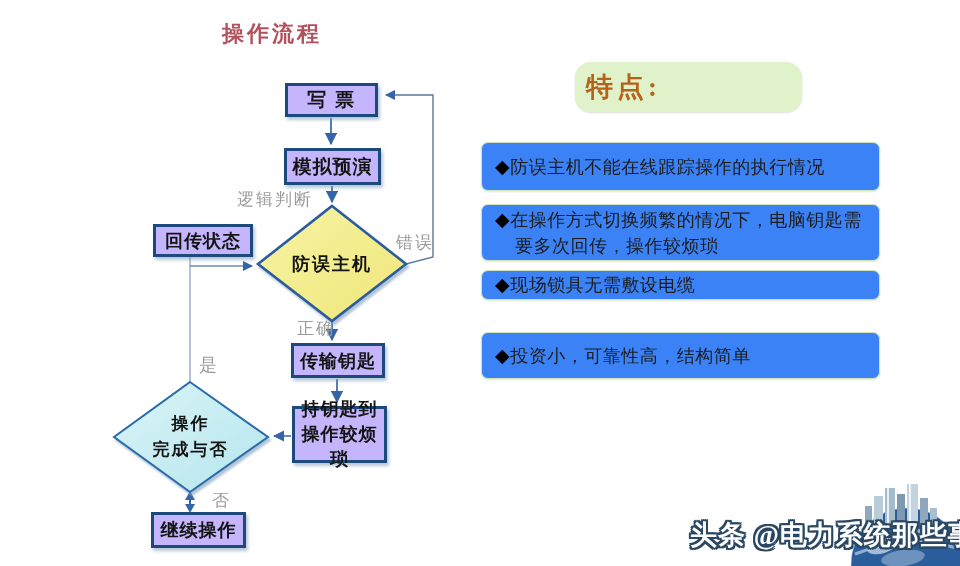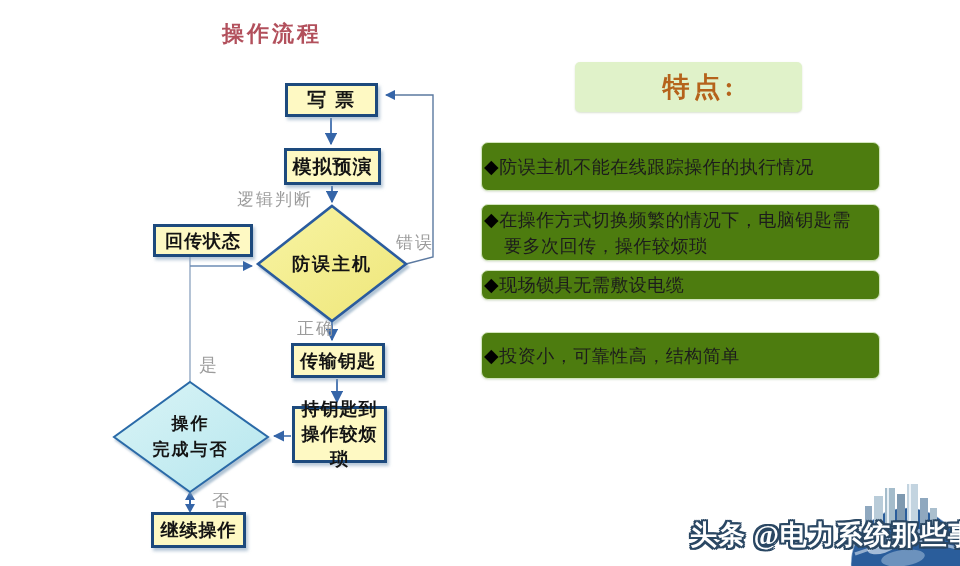--- a/index.html
+++ b/index.html
@@ -17,21 +17,21 @@
     position: absolute; left: 222px; top: 19px;
     font-size: 22px; letter-spacing: 3px; color: #b2505c; font-weight: 600;
   }
 
   
   .connectors { position: absolute; inset: 0; width: 960px; height: 566px; }
 
   
   .flow-box {
     position: absolute;
-    background: #fef9c3;
+    background: #c4b5fd;
     border: 3px solid #1d4a7d;
     display: flex; align-items: center; justify-content: center;
     font-weight: bold; color: #141414;
     box-shadow: 2px 3px 3px rgba(125,156,184,0.55);
     letter-spacing: 2px; text-align: center;
   }
   .bx-write    { left: 285px; top: 83px;  width: 93px;  height: 34px; font-size: 19px; }
   .bx-sim      { left: 284px; top: 148px; width: 97px;  height: 37px; font-size: 19px; letter-spacing: 1px; }
   .bx-return   { left: 153px; top: 224px; width: 100px; height: 33px; font-size: 18px; letter-spacing: 1px; }
   .bx-transmit { left: 291px; top: 343px; width: 94px;  height: 35px; font-size: 18px; letter-spacing: 1px; }
@@ -50,33 +50,33 @@
   }
   .el-logic   { left: 237px; top: 188px; }
   .el-error   { left: 396px; top: 231px; }
   .el-correct { left: 297px; top: 317px; }
   .el-yes     { left: 199px; top: 353px; font-size: 18px; }
   .el-no      { left: 212px; top: 489px; }
 
   
   .feat-header {
     position: absolute; left: 575px; top: 62px; width: 227px; height: 50px;
-    background: #e0f2c9; border-radius: 5px;
+    background: #e0f2c9; border-radius: 16px;
     box-shadow: 0 1px 2px rgba(160,180,140,0.4);
-    display: flex; align-items: center; padding-left: 23px; justify-content: center;
+    display: flex; align-items: center; padding-left: 11px;
   }
   .feat-header-text {
     color: #b5631b; font-size: 27px; font-weight: bold; letter-spacing: 4px;
   }
   .feat-item {
     position: absolute; left: 481px; width: 399px;
-    background: #4d7c0f; border: 1px solid #d2e5bd; border-radius: 7px;
+    background: #3b82f6; border: 1px solid #d2e5bd; border-radius: 7px;
     box-shadow: 0 1px 2px rgba(160,180,140,0.35);
     display: flex; align-items: center;
-    padding: 4px 10px 4px 2px;
+    padding: 4px 10px 4px 13px;
     font-size: 18px; color: #1c1c1c;
   }
   .fi-1 { top: 142px; height: 49px; }
   .fi-2 { top: 204px; height: 57px; }
   .fi-3 { top: 270px; height: 30px; }
   .fi-4 { top: 332px; height: 47px; }
   .feat-text {
     display: block; padding-left: 20px; text-indent: -20px;
     white-space: pre-line; line-height: 1.45; letter-spacing: 0.5px;
   }

